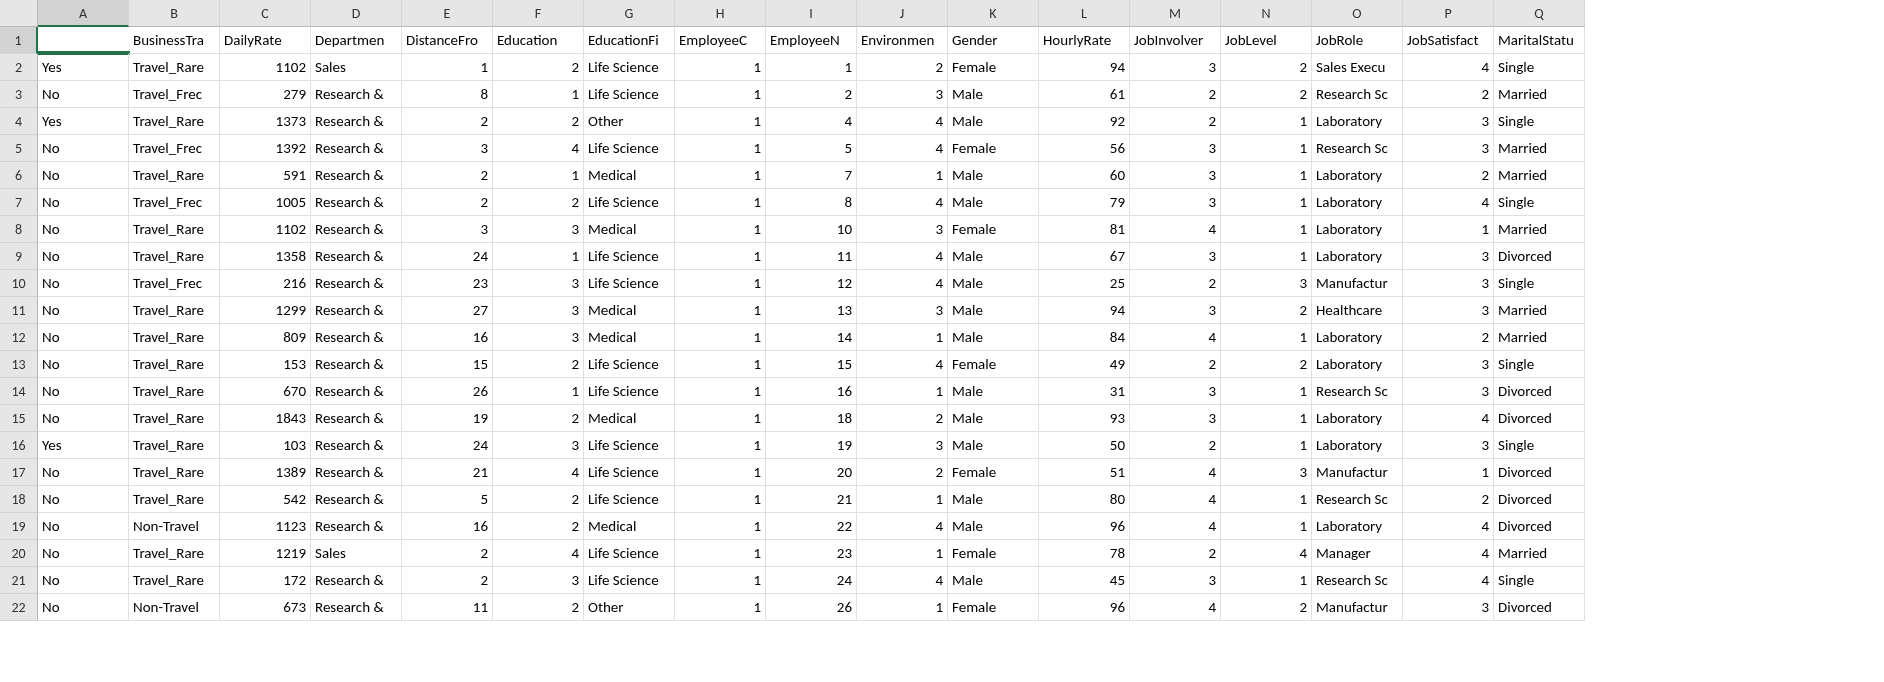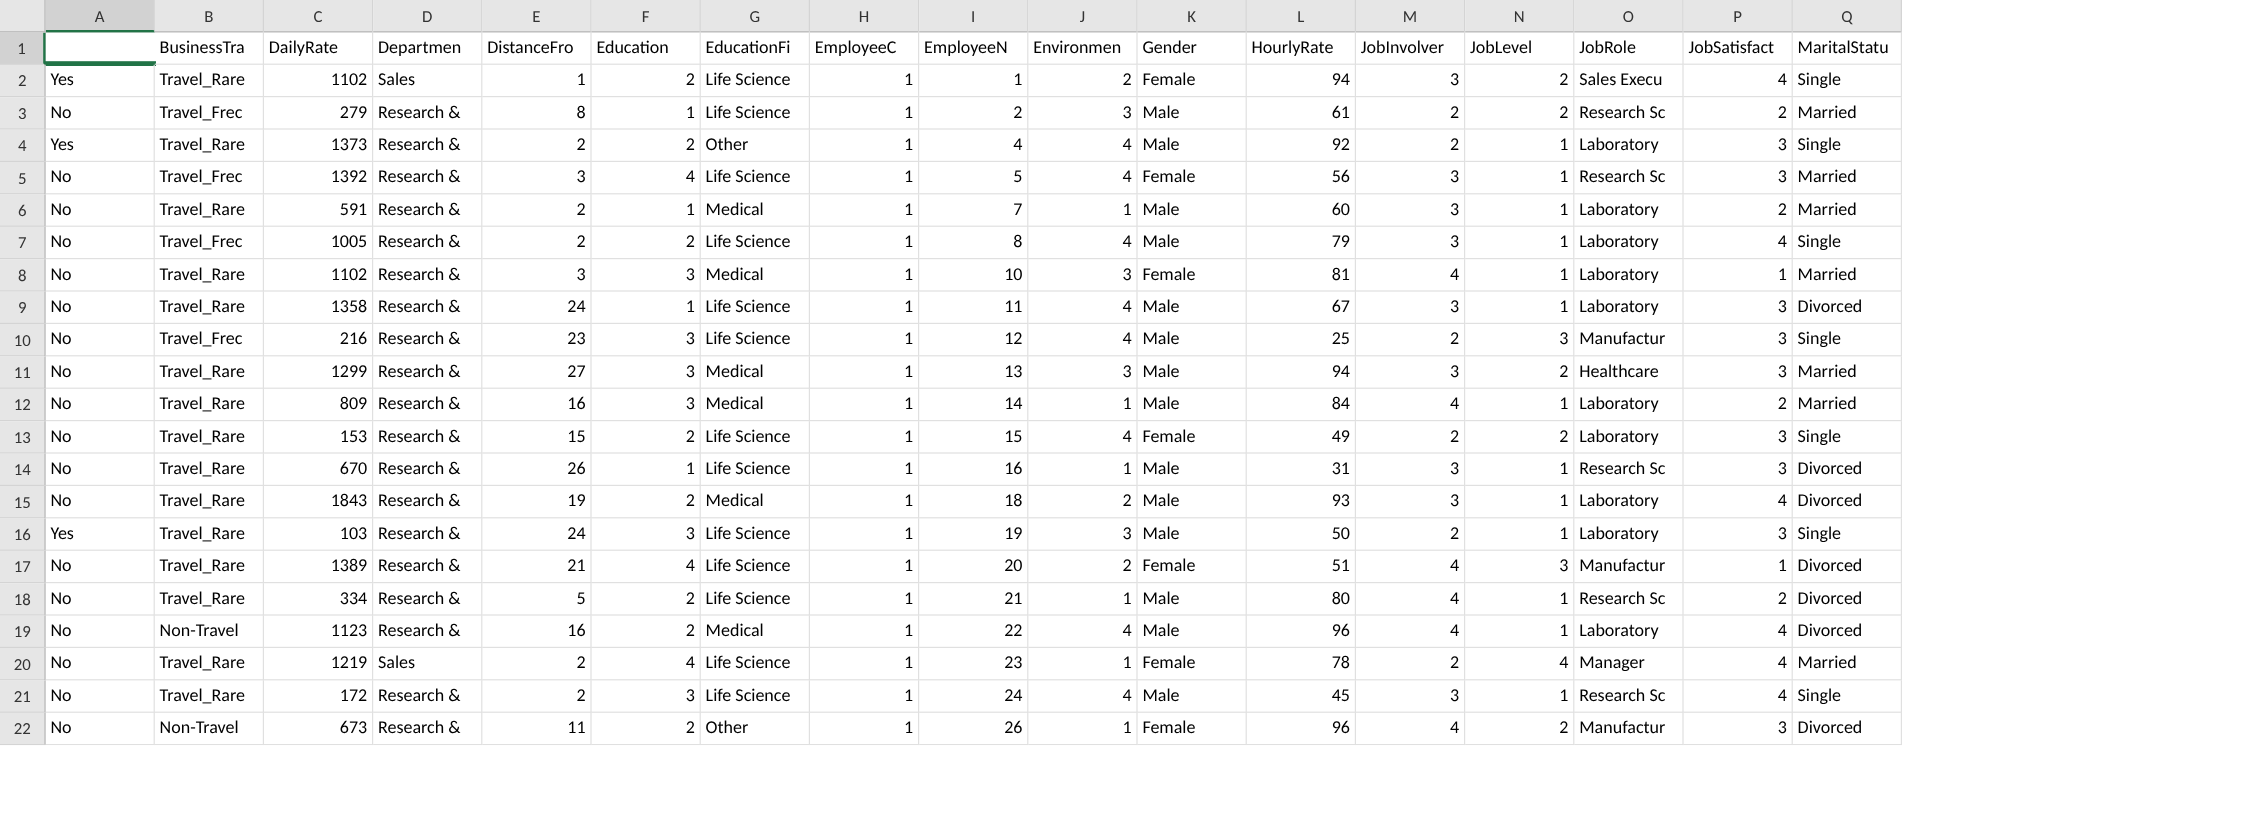--- a/index.html
+++ b/index.html
@@ -389,21 +389,21 @@
     <div class="cell">Female</div>
     <div class="cell num">51</div>
     <div class="cell num">4</div>
     <div class="cell num">3</div>
     <div class="cell">Manufactur</div>
     <div class="cell num">1</div>
     <div class="cell">Divorced</div>
     <div class="row-hdr">18</div>
     <div class="cell">No</div>
     <div class="cell">Travel_Rare</div>
-    <div class="cell num">334</div>
+    <div class="cell num">542</div>
     <div class="cell">Research &amp;</div>
     <div class="cell num">5</div>
     <div class="cell num">2</div>
     <div class="cell">Life Science</div>
     <div class="cell num">1</div>
     <div class="cell num">21</div>
     <div class="cell num">1</div>
     <div class="cell">Male</div>
     <div class="cell num">80</div>
     <div class="cell num">4</div>

